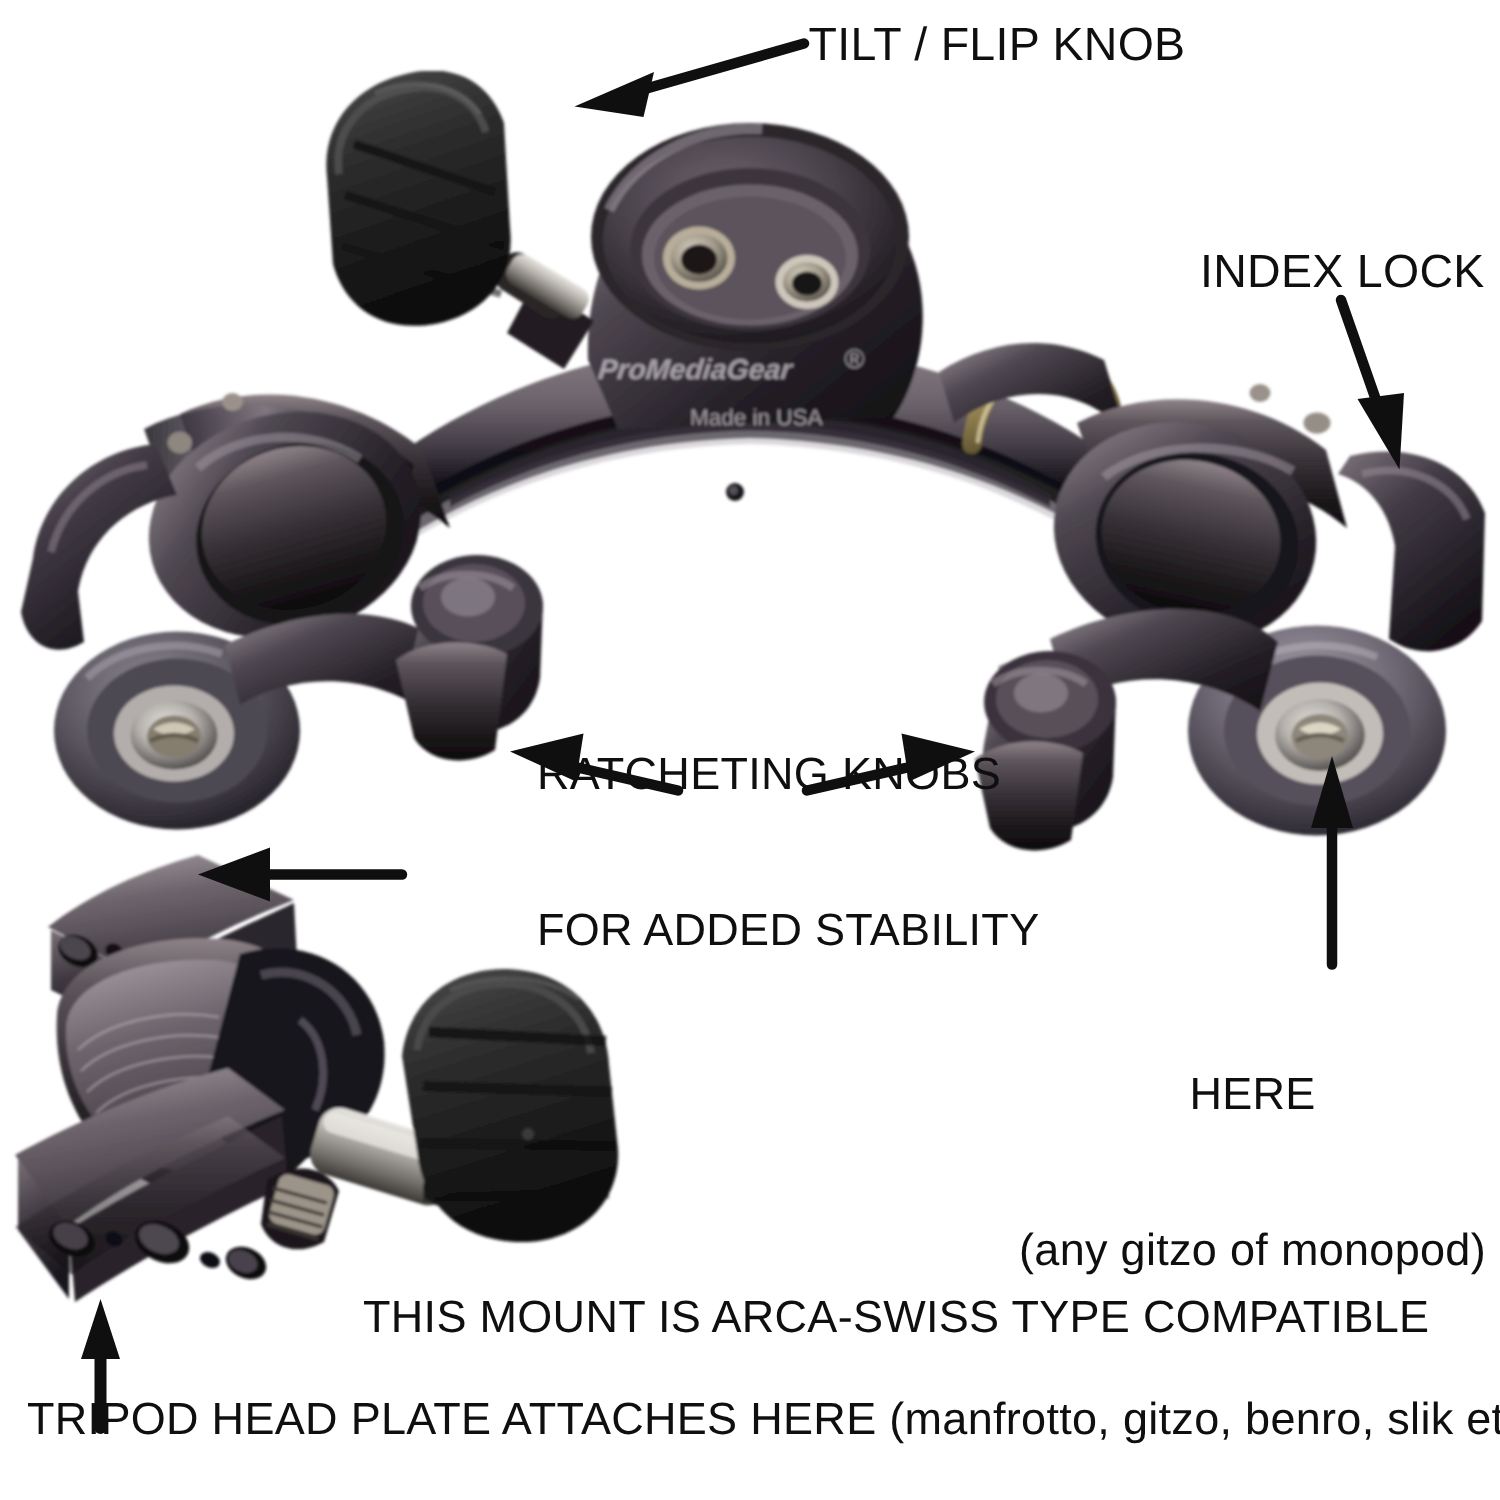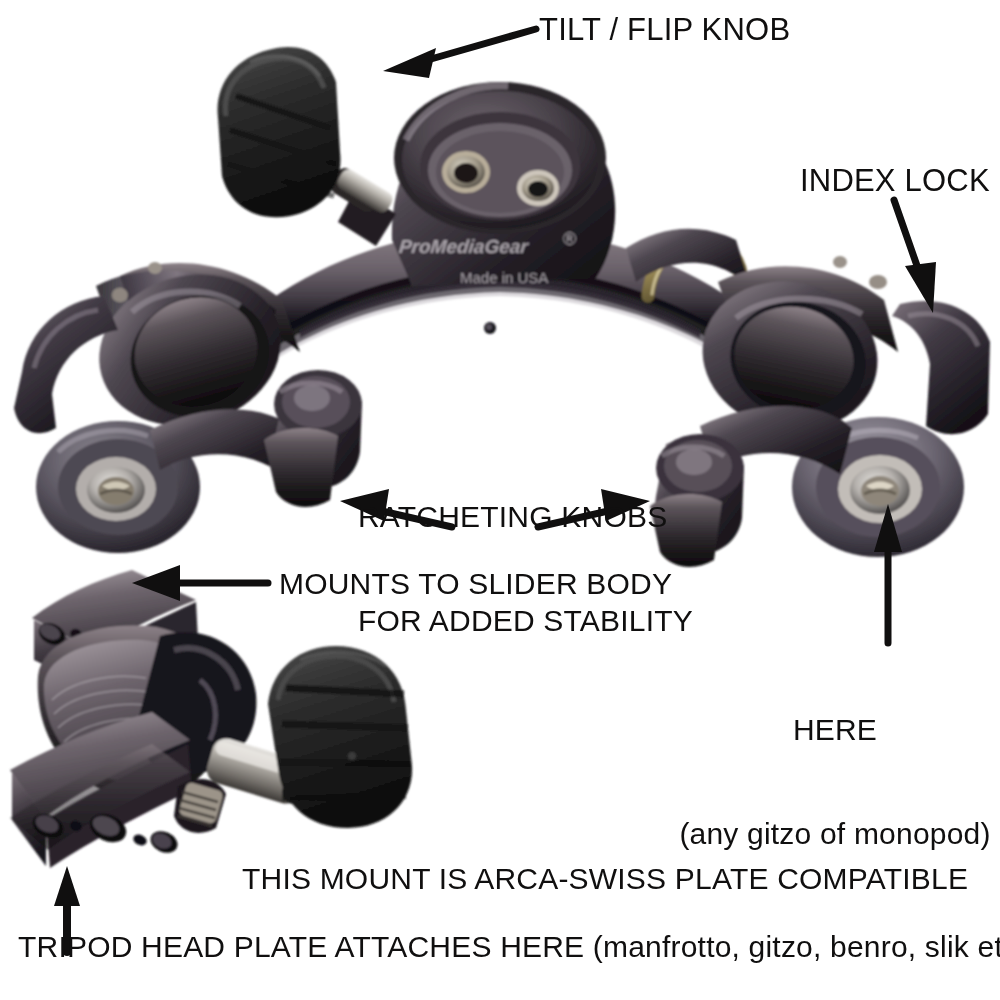--- a/index.html
+++ b/index.html
@@ -406,25 +406,24 @@
 
     <div class="callout left" id="label-tilt-flip-knob">TILT / FLIP KNOB</div>
 
     <div class="callout center" id="label-ratcheting-knobs">
       <div>RATCHETING KNOBS</div>
       <div>FOR ADDED STABILITY</div>
     </div>
 
     <div class="callout left" id="label-index-lock">INDEX LOCK</div>
 
-    <div class="callout left" id="label-mounts-to-slider">MOUNTS TO SLIDER BODY</div>
 
     <div class="callout center" id="label-monopod-goes-here">
       <div>HERE</div>
       <div>(any gitzo of monopod)</div>
     </div>
 
-    <div class="callout left" id="label-arca-swiss">THIS MOUNT IS ARCA-SWISS PLATE COMPATIBLE</div>
+    <div class="callout left" id="label-arca-swiss">THIS MOUNT IS ARCA-SWISS TYPE COMPATIBLE</div>
 
     <div class="callout left" id="label-tripod-head-plate">TRIPOD HEAD PLATE ATTACHES HERE (manfrotto, gitzo, benro, slik etc)</div>
   </div>
 
 </div>
 
 </body></html>

